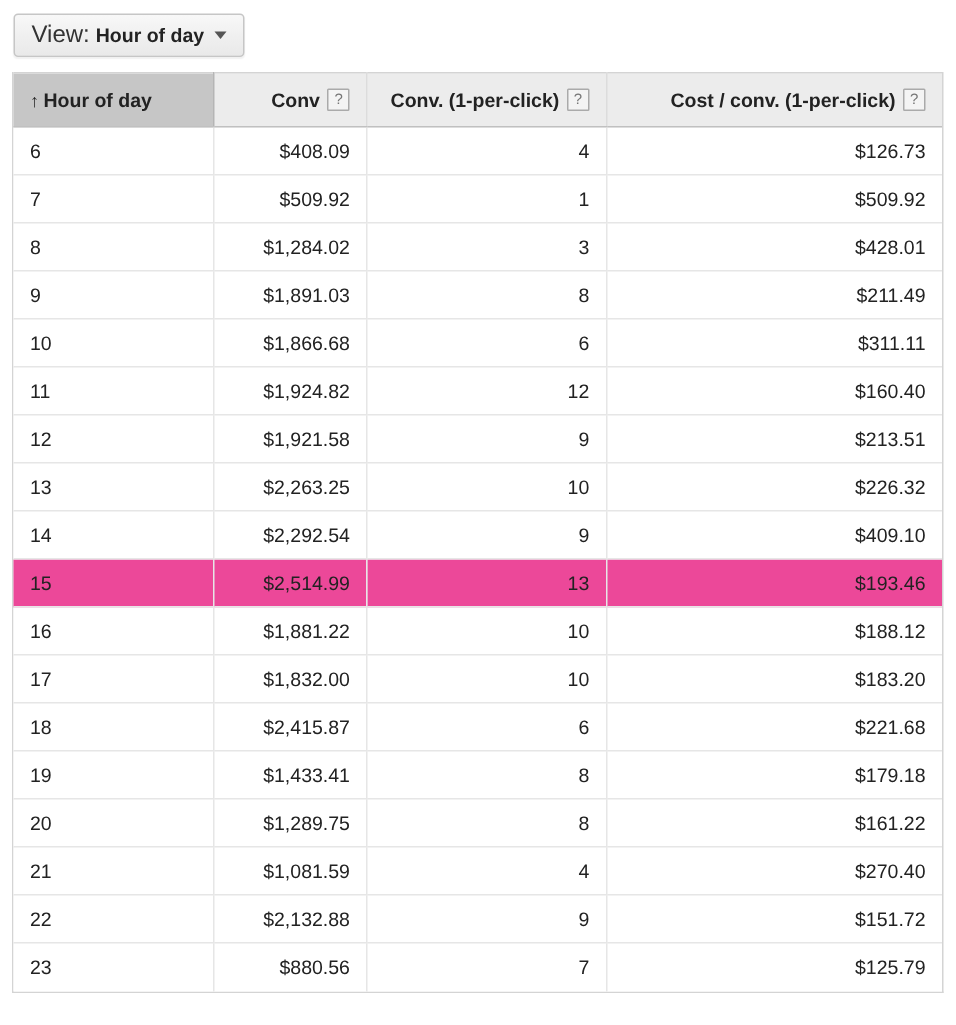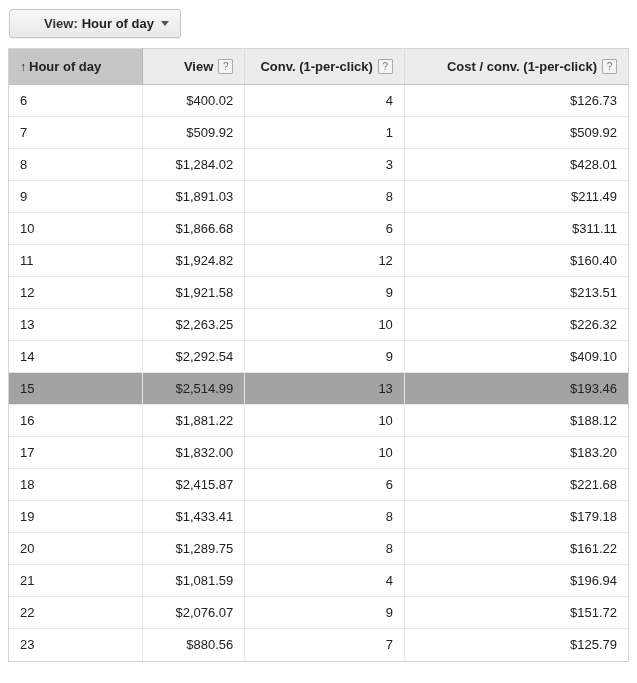--- a/index.html
+++ b/index.html
@@ -30,24 +30,23 @@
     padding: 0 11px;
     border: 1px solid #c6c6c6;
     border-radius: 3px;
     background: linear-gradient(to bottom, #f8f8f8 0%, #efefef 55%, #e9e9e9 100%);
     box-shadow: 0 1px 1px rgba(0,0,0,0.06);
     cursor: pointer;
     user-select: none;
     white-space: nowrap;
   }
   .view-button .view-label {
-    font-size: 13px;
+    font-size: 16px;
     color: #333333;
-    font-weight: bold;
-    margin-left: 23px;
+    font-weight: normal;
   }
   .view-button .view-value {
     font-size: 13px;
     color: #222222;
     font-weight: bold;
     margin-left: 4px;
   }
   .caret-down {
     margin-left: 7px;
     width: 0;
@@ -137,21 +136,21 @@
   table.stats tbody td {
     height: 32px;
     border-bottom: 1px solid #e6e6e6;
     border-right: 1px solid #e6e6e6;
     color: #222222;
     background: #ffffff;
     white-space: nowrap;
   }
   table.stats tbody td:last-child { border-right: none; }
   table.stats tbody tr:last-child td { border-bottom: none; }
-  table.stats tbody tr.highlight td { background: #a3a3a3; }
+  table.stats tbody tr.highlight td { background: #ec4899; }
 
   td.c-hour { text-align: left; }
   td.c-num  { text-align: right; }
 </style>
 </head>
 <body>
 
 <div class="toolbar">
   <div class="view-button">
     <span class="view-label">View:</span>
@@ -165,42 +164,42 @@
     <thead>
       <tr>
         <th class="col-hour sorted">
           <div class="th-inner">
             <span class="sort-arrow">↑</span>
             <span>Hour of day</span>
           </div>
         </th>
         <th class="col-cost">
           <div class="th-inner right">
-            <span>View</span>
+            <span>Conv</span>
             <span class="help-icon">?</span>
           </div>
         </th>
         <th class="col-conv">
           <div class="th-inner right">
             <span>Conv. (1-per-click)</span>
             <span class="help-icon">?</span>
           </div>
         </th>
         <th class="col-cpc">
           <div class="th-inner right">
             <span>Cost / conv. (1-per-click)</span>
             <span class="help-icon">?</span>
           </div>
         </th>
       </tr>
     </thead>
     <tbody id="table-body">
         <tr>
           <td class="c-hour">6</td>
-          <td class="c-num">$400.02</td>
+          <td class="c-num">$408.09</td>
           <td class="c-num">4</td>
           <td class="c-num">$126.73</td>
         </tr>
         <tr>
           <td class="c-hour">7</td>
           <td class="c-num">$509.92</td>
           <td class="c-num">1</td>
           <td class="c-num">$509.92</td>
         </tr>
         <tr>
@@ -278,25 +277,25 @@
         <tr>
           <td class="c-hour">20</td>
           <td class="c-num">$1,289.75</td>
           <td class="c-num">8</td>
           <td class="c-num">$161.22</td>
         </tr>
         <tr>
           <td class="c-hour">21</td>
           <td class="c-num">$1,081.59</td>
           <td class="c-num">4</td>
-          <td class="c-num">$196.94</td>
+          <td class="c-num">$270.40</td>
         </tr>
         <tr>
           <td class="c-hour">22</td>
-          <td class="c-num">$2,076.07</td>
+          <td class="c-num">$2,132.88</td>
           <td class="c-num">9</td>
           <td class="c-num">$151.72</td>
         </tr>
         <tr>
           <td class="c-hour">23</td>
           <td class="c-num">$880.56</td>
           <td class="c-num">7</td>
           <td class="c-num">$125.79</td>
         </tr>
       </tbody>

